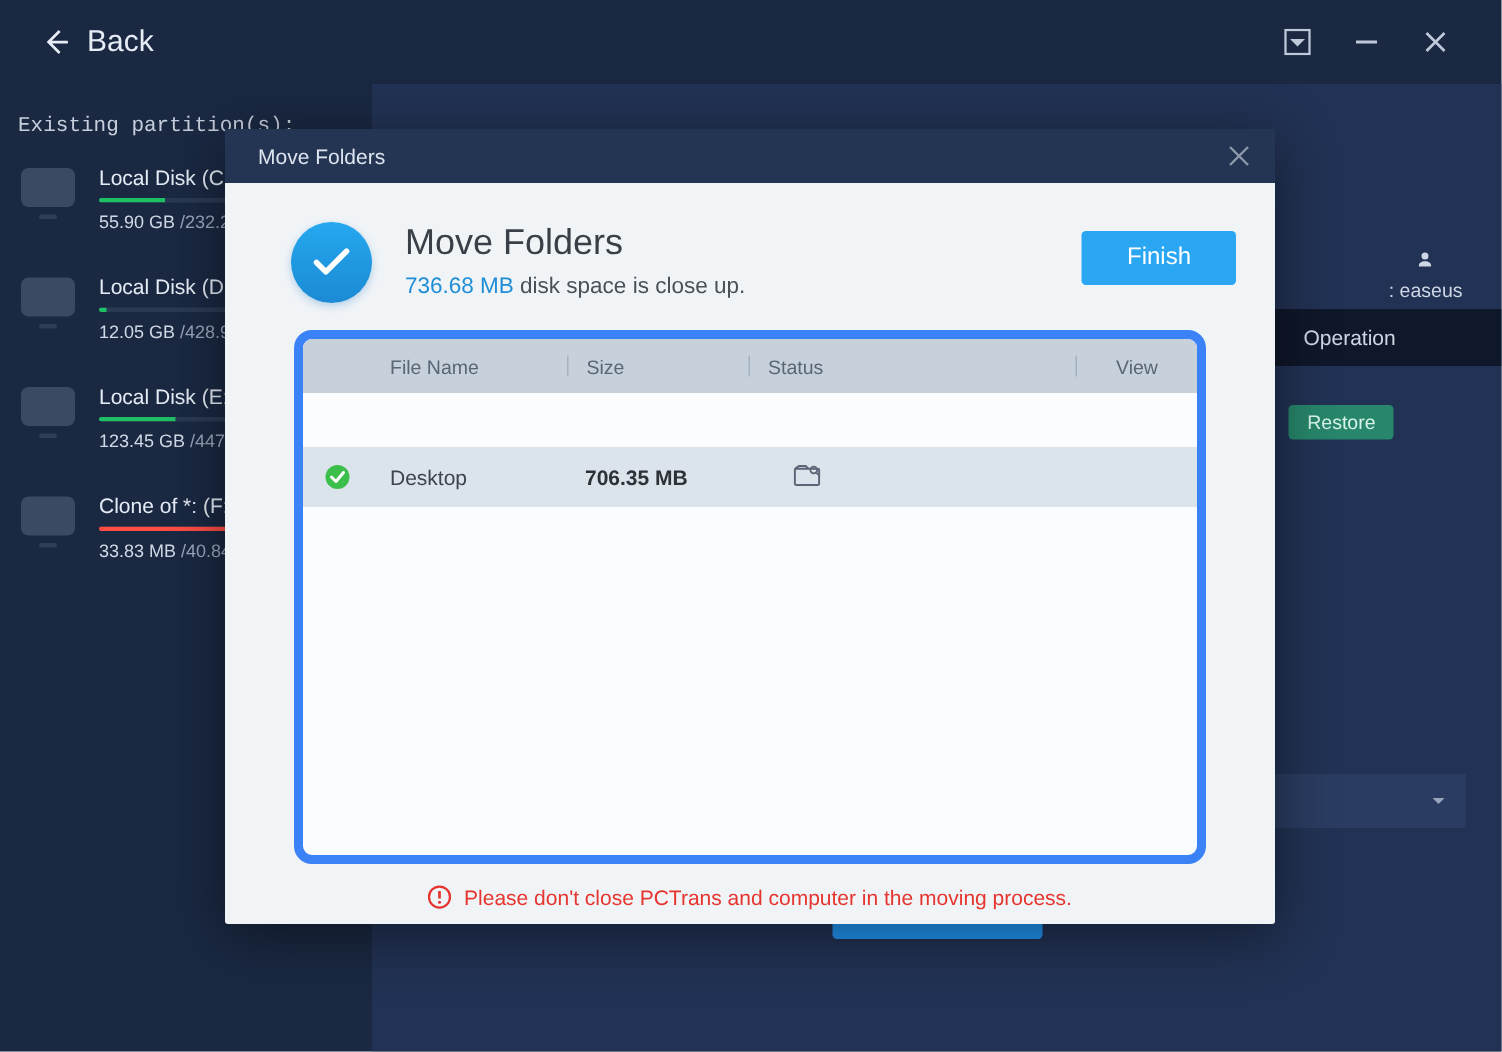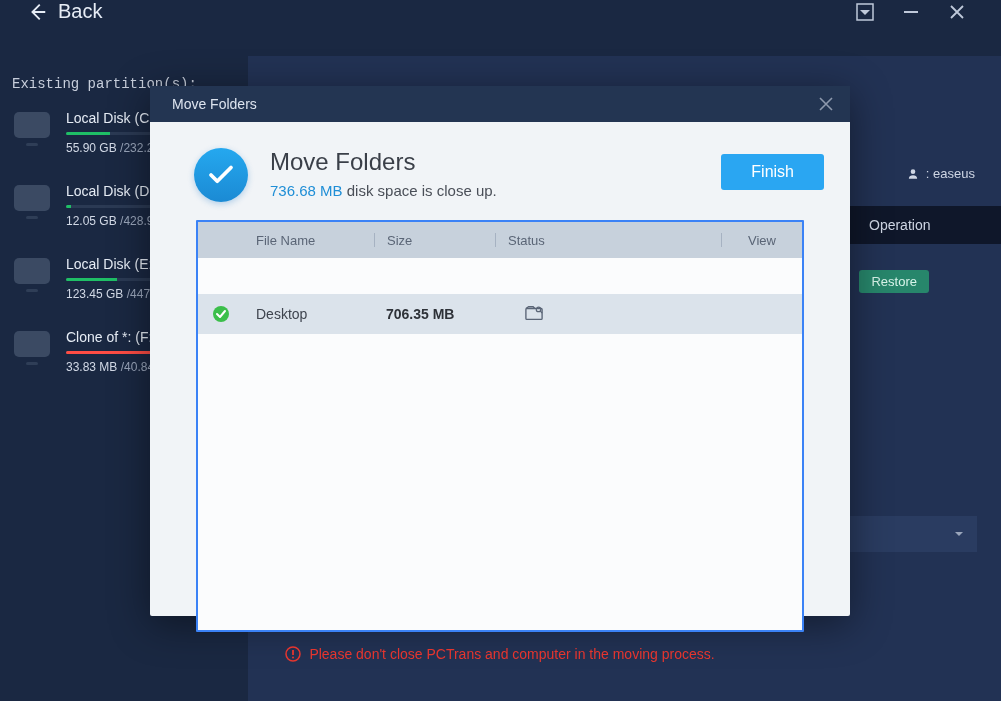--- a/index.html
+++ b/index.html
@@ -1,19 +1,19 @@
 <!DOCTYPE html>
 <html><head>
 <meta charset="utf-8">
 <style>
   * { box-sizing: border-box; margin: 0; padding: 0; font-family: "Segoe UI", Arial, sans-serif; }
   body { width: 1001px; height: 701px; background: #1a2842; overflow: hidden; position: relative; }
 
   
-  .titlebar { height: 56px; display: flex; align-items: flex-start; justify-content: space-between; padding: 0 32px 0 26px; }
+  .titlebar { height: 56px; display: flex; align-items: center; justify-content: space-between; padding: 0 32px 0 26px; }
   .back { display: flex; align-items: center; gap: 10px; color: #e6ecf5; font-size: 20px; cursor: pointer; }
   .back svg { width: 22px; height: 22px; }
   .title-controls { display: flex; align-items: center; gap: 22px; }
   .title-controls .ctrl { width: 24px; height: 24px; display: flex; align-items: center; justify-content: center; color: #bfc9da; cursor: pointer; }
   .title-controls .ctrl svg { width: 18px; height: 18px; }
 
   
   .main { position: absolute; top: 56px; left: 0; right: 0; bottom: 0; display: flex; }
   .sidebar { width: 248px; padding: 12px 0 0 12px; }
   .sidebar-title { color: #c7cedb; font-size: 14px; margin: 8px 0 18px 0; font-family: Liberation Mono, monospace; }
@@ -24,42 +24,42 @@
   .part-info { flex: 1; min-width: 0; }
   .part-name { color: #e6ecf5; font-size: 14px; white-space: nowrap; }
   .bar { height: 3px; width: 100%; background: #2b3a54; margin: 6px 0 6px 0; border-radius: 2px; overflow: hidden; }
   .bar .fill { height: 100%; }
   .fill.green { background: #1fbf66; }
   .fill.red { background: #ff4d44; }
   .part-size { color: #9aa6bb; font-size: 12px; }
   .part-size .used { color: #d2d9e6; }
 
   .content { flex: 1; background: #223254; position: relative; }
-  .userbar { position: absolute; top: 110px; right: 26px; color: #cfd6e4; font-size: 13px; display: flex; align-items: center; gap: 6px; }
+  .userbar { position: absolute; top: 110px; right: 26px; color: #cfd6e4; font-size: 13px; display: flex; align-items: center; gap: 6px; flex-direction: column; }
   .userbar svg { width: 14px; height: 14px; }
   .op-header { position: absolute; top: 150px; right: 0; width: 160px; height: 38px; background: #0f172a; color: #cfd6e4; font-size: 14px; display: flex; align-items: center; padding-left: 28px; }
   .restore-row { position: absolute; top: 214px; right: 0; display: flex; align-items: center; gap: 16px; }
   .restore-btn { background: #27866b; color: #d8f4ea; font-size: 13px; padding: 4px 12px; border-radius: 3px; cursor: pointer; }
   .select-bar { position: absolute; top: 460px; right: 24px; width: 140px; height: 36px; background: #2a3c61; display: flex; align-items: center; justify-content: flex-end; padding-right: 12px; color: #9aa6bb; cursor: pointer; }
   .move-btn { position: absolute; left: 50%; transform: translateX(-50%); top: 530px; width: 140px; height: 40px; background: #2196f3; color: #fff; font-size: 17px; display: flex; align-items: center; justify-content: center; border-radius: 3px; cursor: pointer; }
 
   
   .modal { position: absolute; top: 86px; left: 150px; width: 700px; height: 530px; background: #f1f4f7; border-radius: 2px; box-shadow: 0 8px 40px rgba(0,0,0,.45); }
   .modal-title { height: 36px; background: #233552; color: #dde4ef; font-size: 14px; display: flex; align-items: center; justify-content: space-between; padding: 0 14px 0 22px; }
   .modal-close { color: #8e99ad; cursor: pointer; width: 20px; height: 20px; display: flex; align-items: center; justify-content: center; }
   .modal-close svg { width: 16px; height: 16px; }
   .modal-head { display: flex; align-items: flex-start; padding: 26px 26px 18px 44px; gap: 22px; }
   .check-circle { width: 54px; height: 54px; border-radius: 50%; background: linear-gradient(#25a8ef,#1b8ad4); display: flex; align-items: center; justify-content: center; box-shadow: 0 2px 6px rgba(30,120,200,.3); flex-shrink: 0; }
   .check-circle svg { width: 30px; height: 30px; }
   .head-text h2 { color: #3a3f48; font-weight: 400; font-size: 24px; margin-bottom: 6px; }
   .head-text p { color: #4a4f58; font-size: 15px; }
   .head-text .freed { color: #1f8ed6; }
   .finish-btn { margin-left: auto; margin-top: 6px; background: #2aa6f2; color: #fff; font-size: 16px; padding: 9px 30px; border-radius: 3px; cursor: pointer; font-weight: 500; }
 
-  .table-wrap { margin: 0 46px; background: #fbfcfd; border: 2px solid #3b82f6; border-radius: 1px; height: 412px; overflow: hidden; }
+  .table-wrap { margin: 0 46px; background: #fbfcfd; border: 6px solid #3b82f6; border-radius: 12px; height: 356px; overflow: hidden; }
   .thead { display: flex; height: 36px; background: #c7d1dc; color: #5a6576; font-size: 13px; align-items: center; }
   .thead .col, .trow .col { padding: 0 12px; }
   .col.check { width: 46px; display: flex; justify-content: center; }
   .col.name { flex: 0 0 130px; }
   .col.size { flex: 0 0 120px; }
   .col.status { flex: 1; }
   .col.view { flex: 0 0 80px; text-align: center; }
   .thead .sep { width: 1px; height: 14px; background: #a6b2c2; }
   .trow { display: flex; height: 40px; align-items: center; background: #dbe3eb; color: #3e444e; font-size: 14px; margin-top: 36px; }
   .trow .check svg { width: 18px; height: 18px; }

